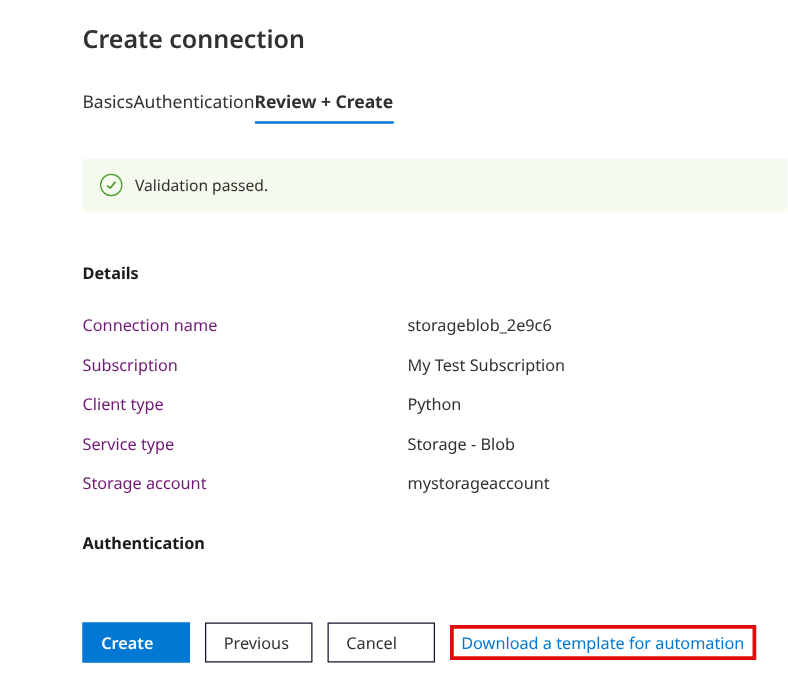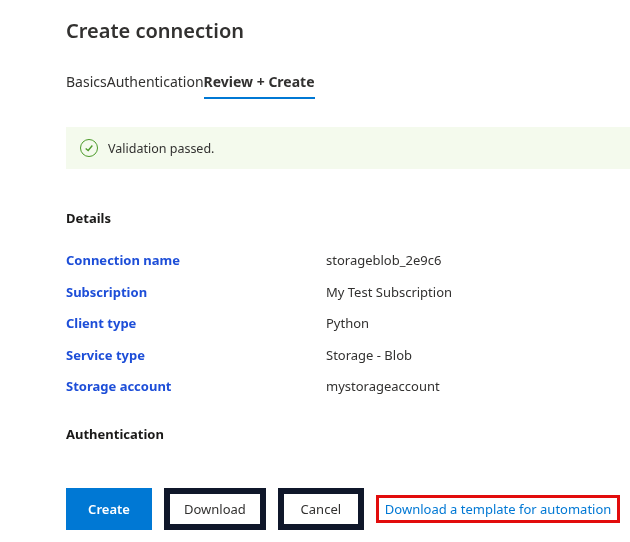--- a/index.html
+++ b/index.html
@@ -83,37 +83,36 @@
     margin: 0 0 18px 0;
   }
   .kv-list { }
   .kv-row {
     display: flex;
     font-size: 13px;
     color: #323130;
     line-height: 1.35;
     padding: 7px 0;
   }
-  .kv-key { width: 260px; color: #1d4ed8; font-weight: bold; }
+  .kv-key { width: 260px; color: #701a75; }
   .kv-val { flex: 1; }
   .footer {
     display: flex;
     align-items: center;
     gap: 12px;
     padding: 12px 0 12px 0;
     border-top: 0;
     flex: 0 0 auto;
   }
   .btn {
     min-width: 86px;
     padding: 6px 14px;
     font-size: 13px;
-    text-align: center;
-    cursor: pointer;
-    border: 6px solid #0f172a;
+    cursor: pointer;
+    border: 1px solid #0f172a;
     background: #fff;
     color: #323130;
   }
   .btn.primary {
     background: #0078d4;
     border-color: #0078d4;
     color: #fff;
     font-weight: 600;
   }
   .link {
@@ -186,20 +185,20 @@
         <div class="kv-val">mystorageaccount</div>
       </div>
     </div>
 
     <h3 class="section-heading" style="margin-top:22px">Authentication</h3>
 
   </div>
 
   <div class="footer">
     <div class="btn primary">Create</div>
-    <div class="btn">Download</div>
+    <div class="btn">Previous</div>
     <div class="btn">Cancel</div>
     <span class="highlight-box">
       <span class="link">Download a template for automation</span>
     </span>
   </div>
 
 </div>
 
 </body></html>

